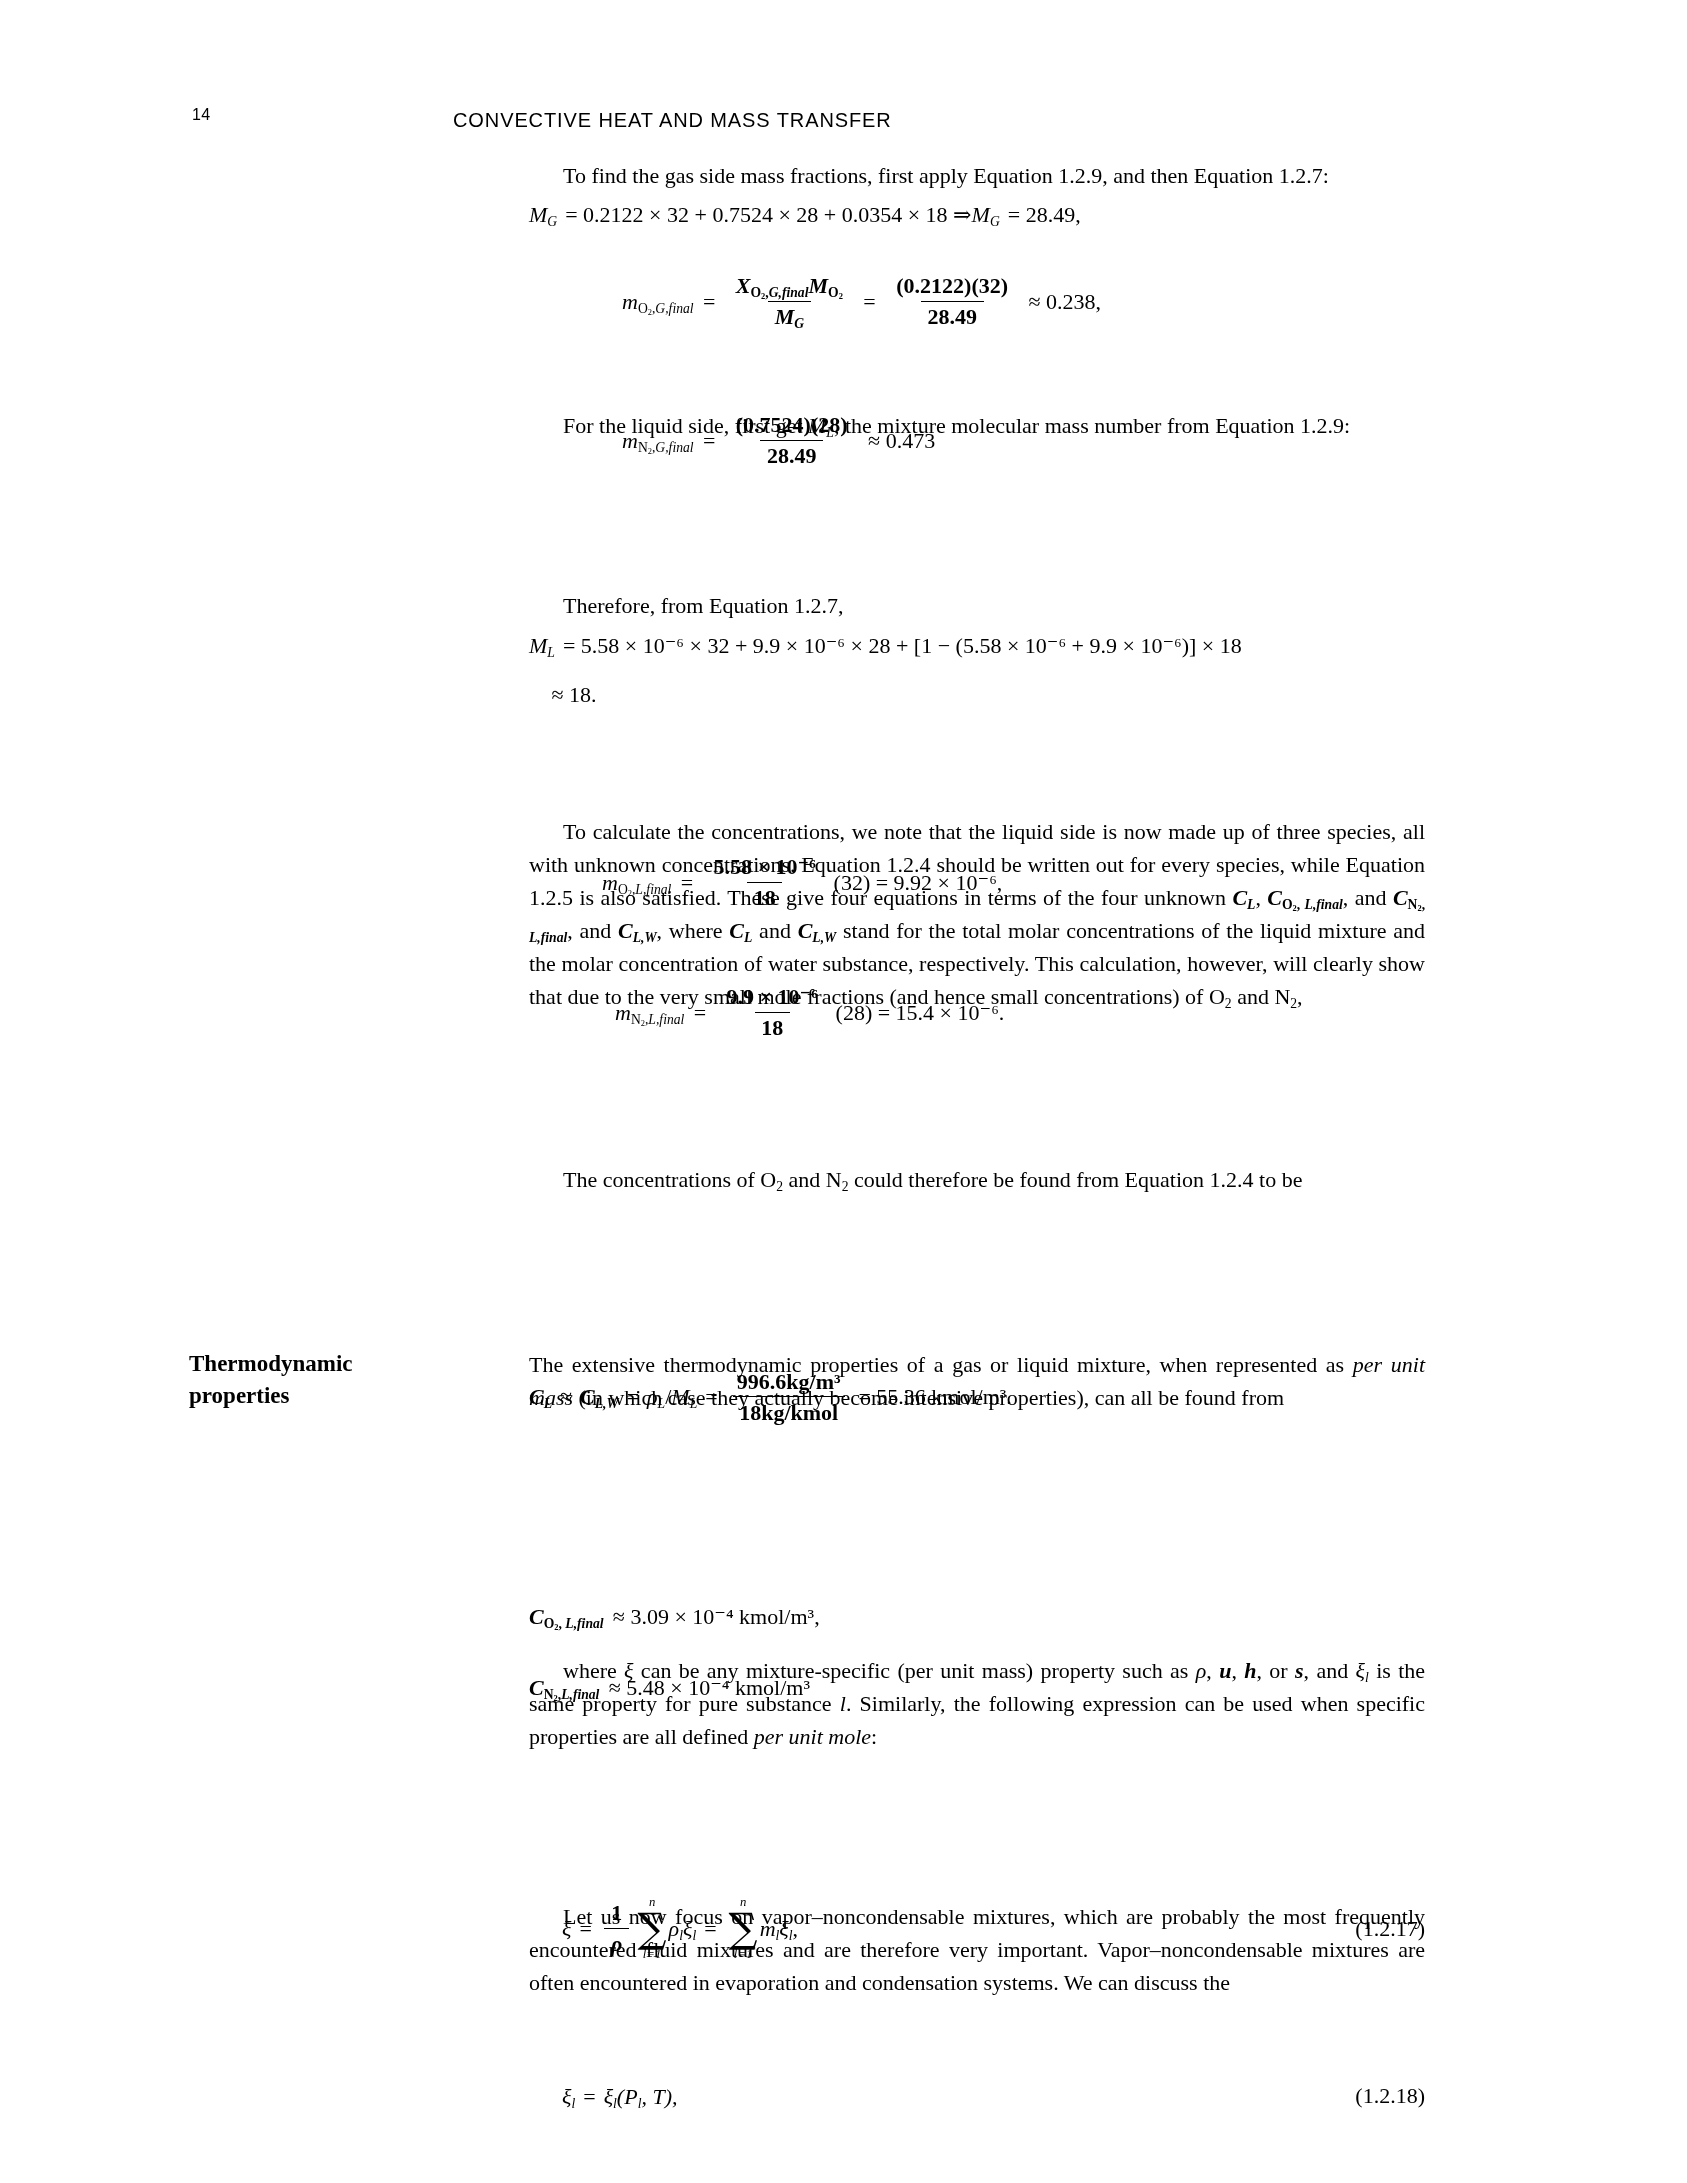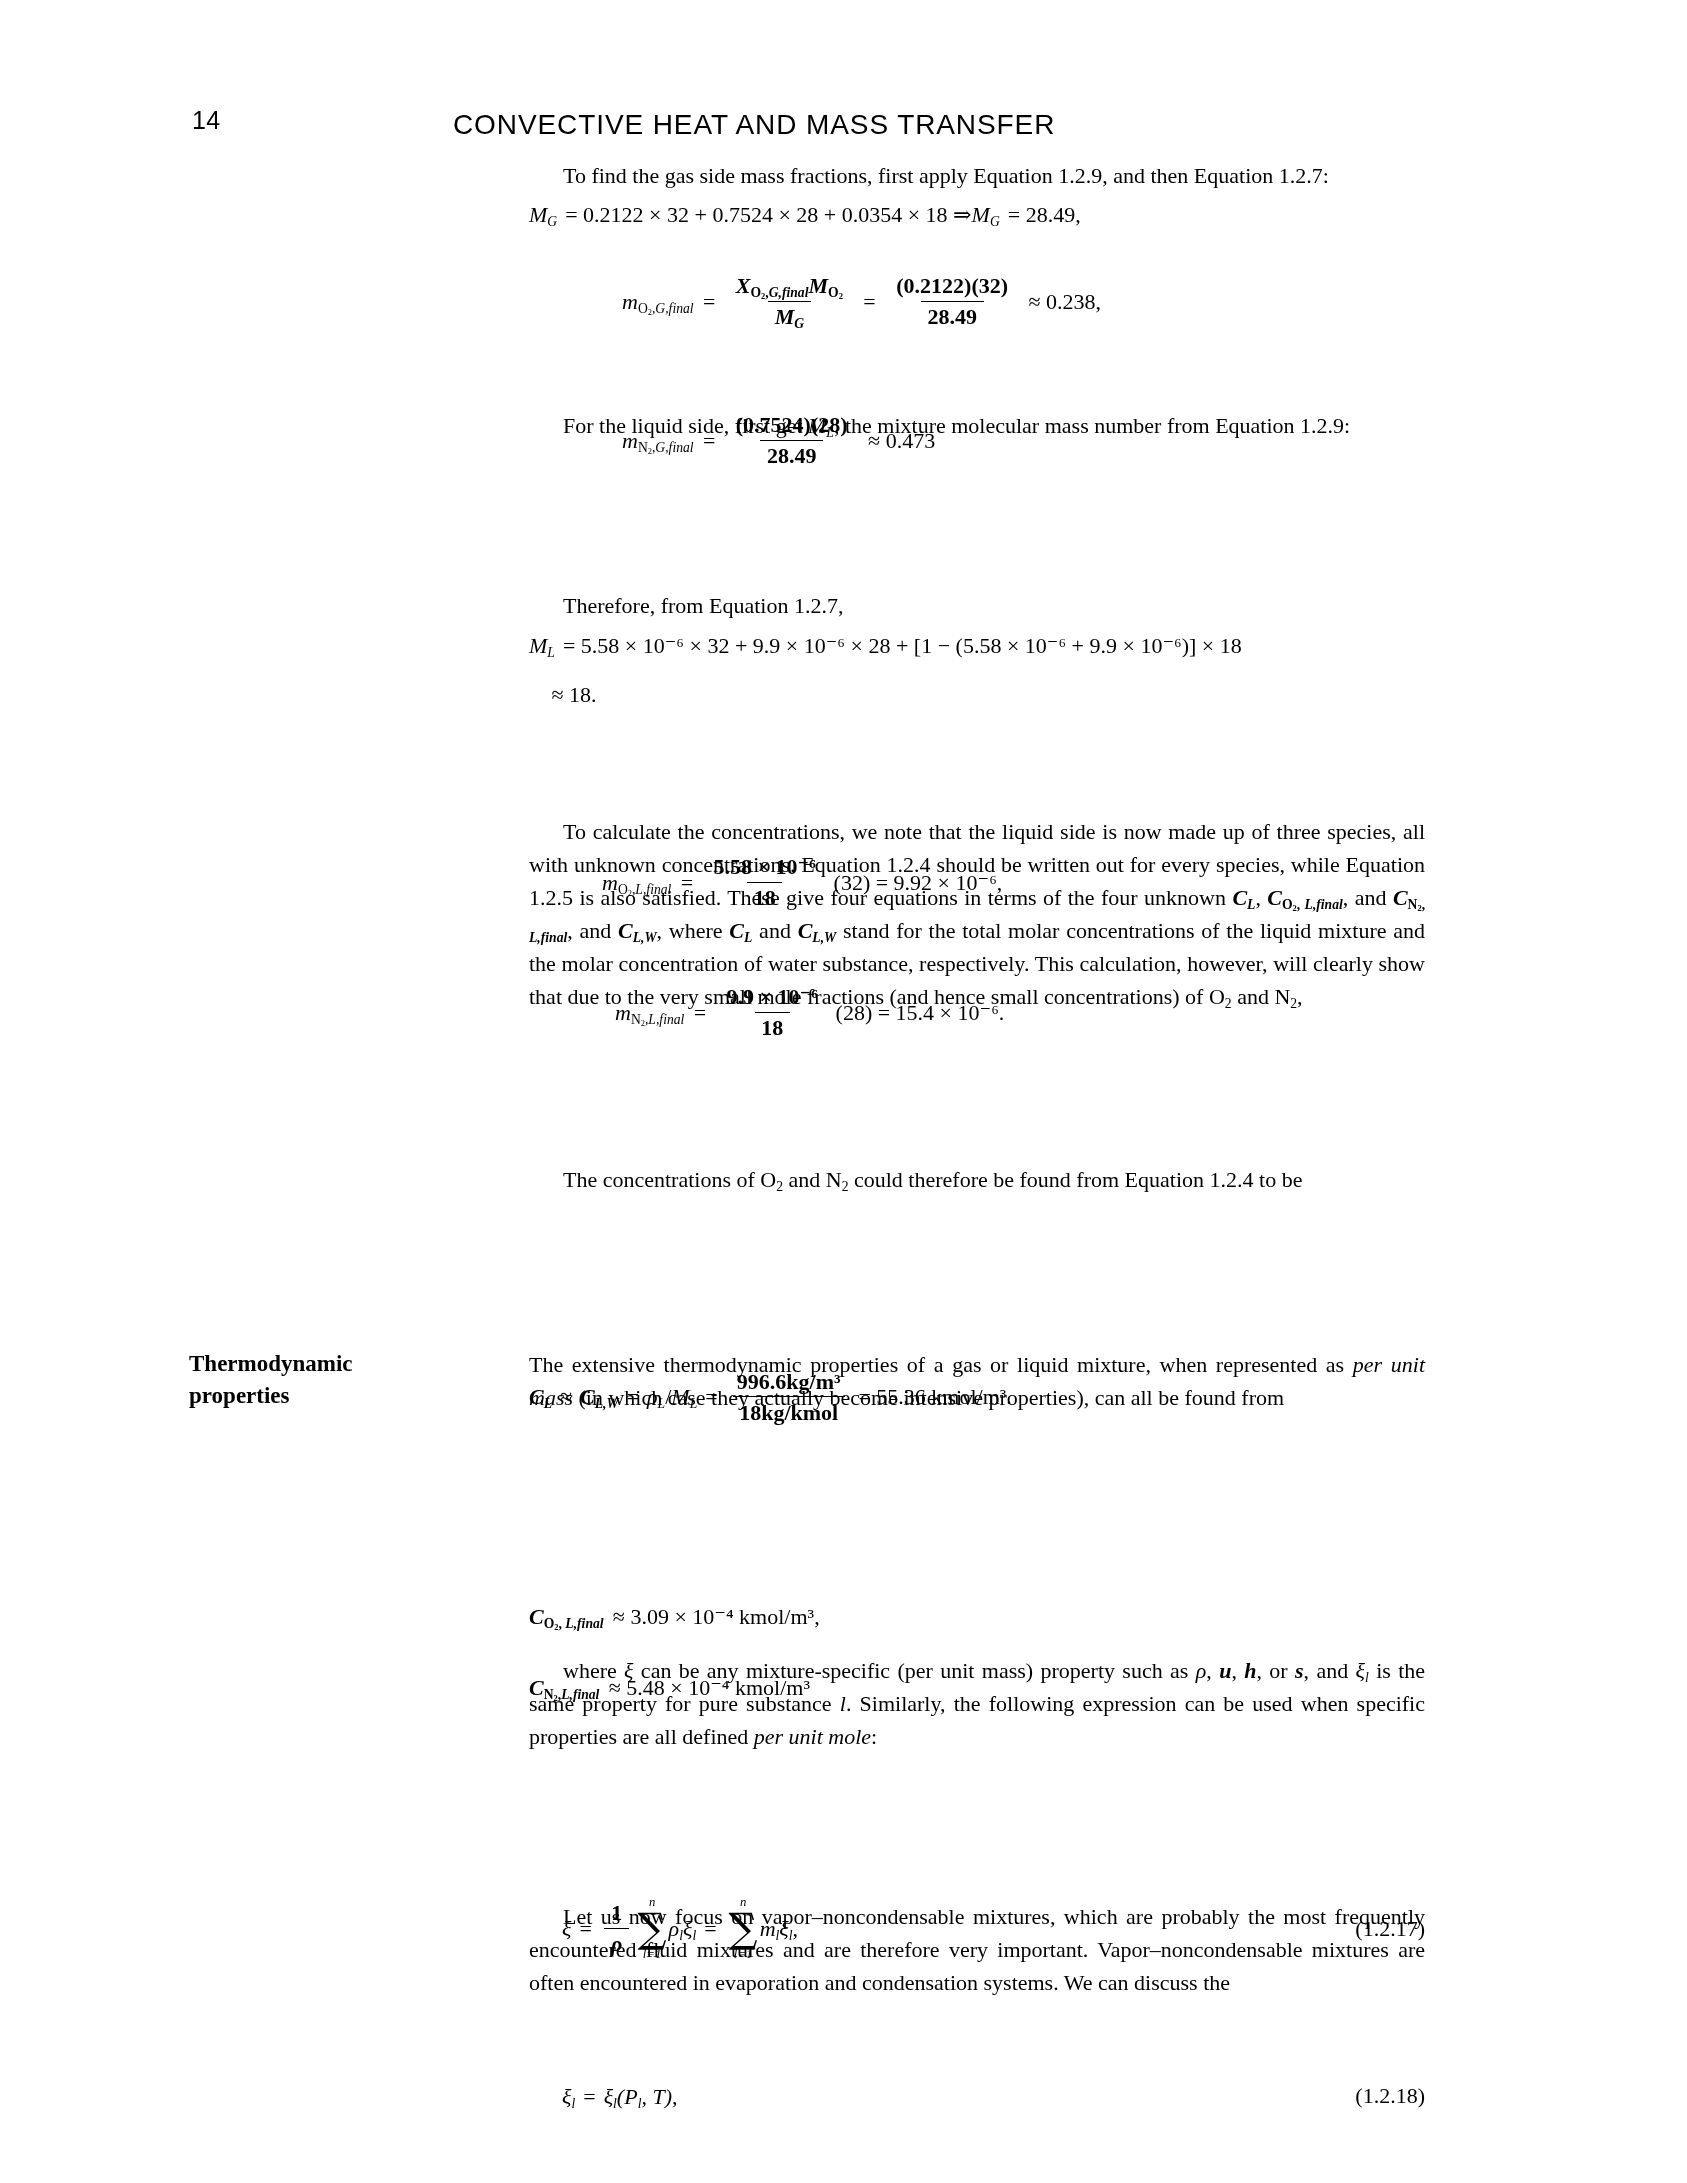--- a/index.html
+++ b/index.html
@@ -22,29 +22,29 @@
     position: absolute;
     top: 106px;
     left: 192px;
     width: 1257px;
     height: 30px;
   }
   .folio {
     position: absolute;
     left: 0;
     top: 0;
-    font-size: 25px;
+    font-size: 16px;
     font-family: "Liberation Sans", "DejaVu Sans", sans-serif;
     letter-spacing: 0.3px;
   }
   .head-title {
     position: absolute;
     left: 261px;
     top: 2.6px;
-    font-size: 28px;
+    font-size: 20px;
     font-family: "Liberation Sans", "DejaVu Sans", sans-serif;
     letter-spacing: 0.9px;
     text-align: right;
   }
 
   
   .col {
     position: absolute;
     left: 529px;
     top: 164px;

